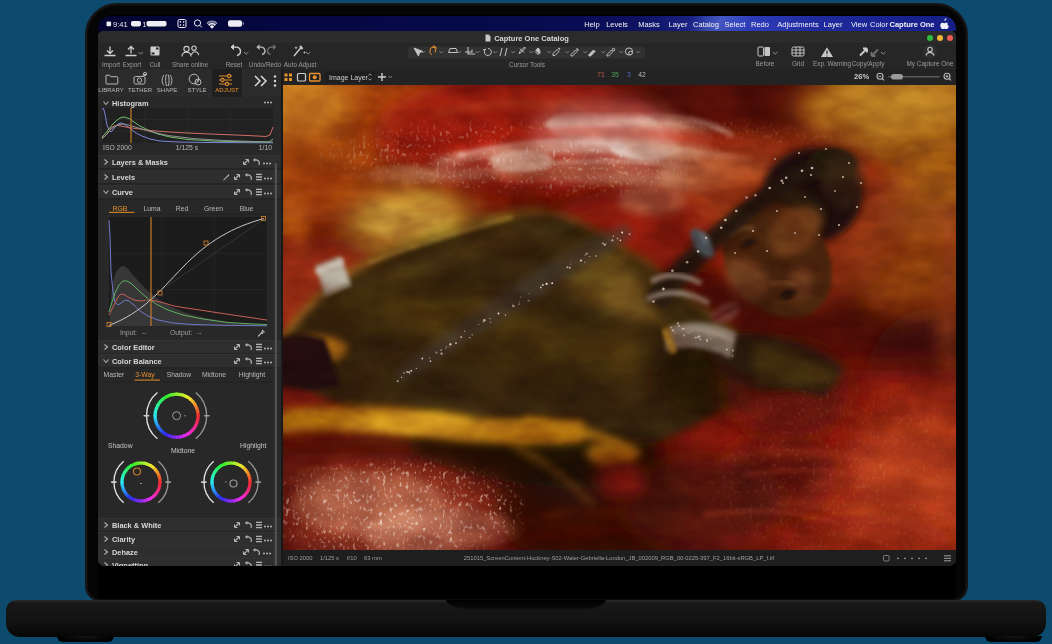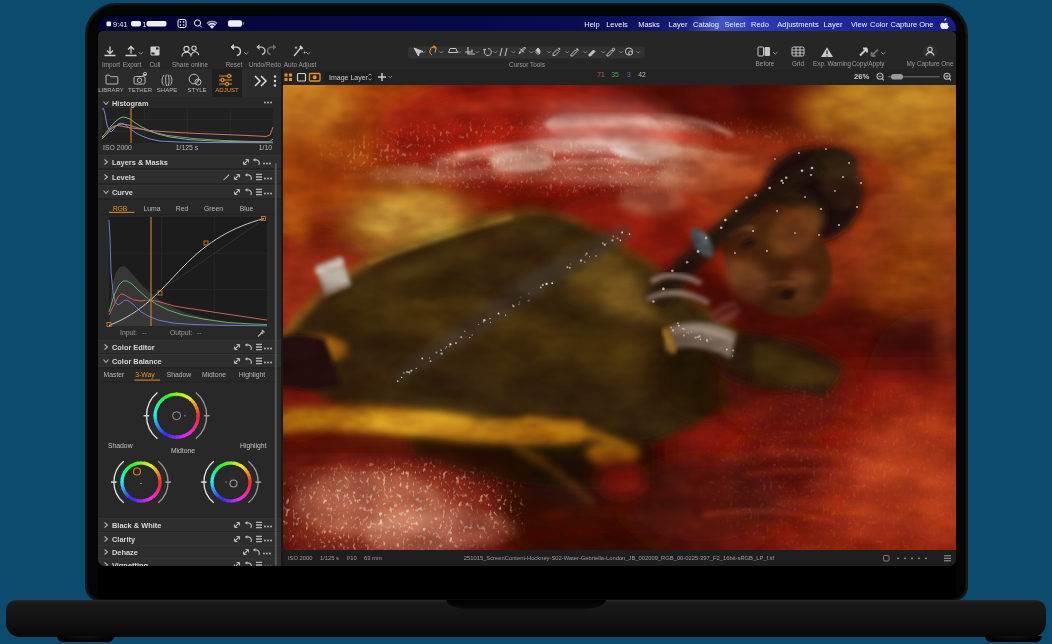--- a/index.html
+++ b/index.html
@@ -60,26 +60,35 @@
 <span class="mi" style="left:519px">Levels</span>
 <span class="mi" style="left:551px">Masks</span>
 <span class="mi" style="left:580px">Layer</span>
 <span class="mi" style="left:608px">Catalog</span>
 <span class="mi" style="left:637px">Select</span>
 <span class="mi" style="left:662px">Redo</span>
 <span class="mi" style="left:700px">Adjustments</span>
 <span class="mi" style="left:735px">Layer</span>
 <span class="mi" style="left:761px">View</span>
 <span class="mi" style="left:781px">Color</span>
-<span class="mi" style="left:814px;font-weight:normal">Capture One</span>
+<span class="mi" style="left:814px;font-weight:bold">Capture One</span>
 <svg width="9" height="11" viewBox="0 0 9 11" style="position:absolute;left:842px;top:2px">
           <path d="M6.0 0c.08.6-.18 1.2-.53 1.64-.37.46-1 .81-1.6.77-.09-.58.18-1.19.53-1.6C4.76.36 5.43.03 6.0 0zM8.2 3.74c-.72.44-1.17 1.13-1.17 2.03 0 1.01.55 1.79 1.38 2.18-.19.57-.46 1.13-.85 1.67-.47.68-.97 1.38-1.73 1.38-.69 0-.91-.44-1.74-.44-.81 0-1.08.45-1.74.45-.76 0-1.28-.66-1.76-1.35C-.3 8.37-.43 6.83.07 5.73c.37-.81 1.12-1.34 1.95-1.34.73 0 1.21.45 1.74.45.52 0 .86-.45 1.73-.45.36 0 .96.09 1.6.46z" fill="#f0f0f6" transform="translate(0.5,0.3)"></path>
         </svg>
 </div>
     <div id="win">
+      <div id="titlebar">
+          <div id="title"><svg width="6" height="8" viewBox="0 0 6 8" style="vertical-align:-1px;margin-right:3px">
+              <path d="M0.5 0.5h3.2L5.5 2.3v5.2h-5z" fill="#c8c8c8"></path>
+              <path d="M3.7 0.5 5.5 2.3H3.7z" fill="#8a8a8a"></path>
+            </svg>Capture One Catalog</div>
+<span class="tl" style="left:829px;background:#2ebb3f"></span>
+<span class="tl" style="left:839px;background:#f6b434"></span>
+<span class="tl" style="left:849px;background:#ed5a50"></span>
+</div>
       <div id="toolbar"><svg width="858" height="27" viewBox="0 0 858 27">
             <g transform="translate(0,1)">
 <defs>
 <g id="chev">
                   <path d="M0 0 2.2 2.2 4.4 0" stroke="#909090" stroke-width="1" fill="none"></path>
                 </g>
 </defs>
 <g stroke="#cfcfcf" fill="none" stroke-width="1.3">
 <path d="M12 2.5v6.5M9 6.5 12 9.5 15 6.5"></path>
 <path d="M6.5 11.5h11" stroke-width="1.6"></path>

